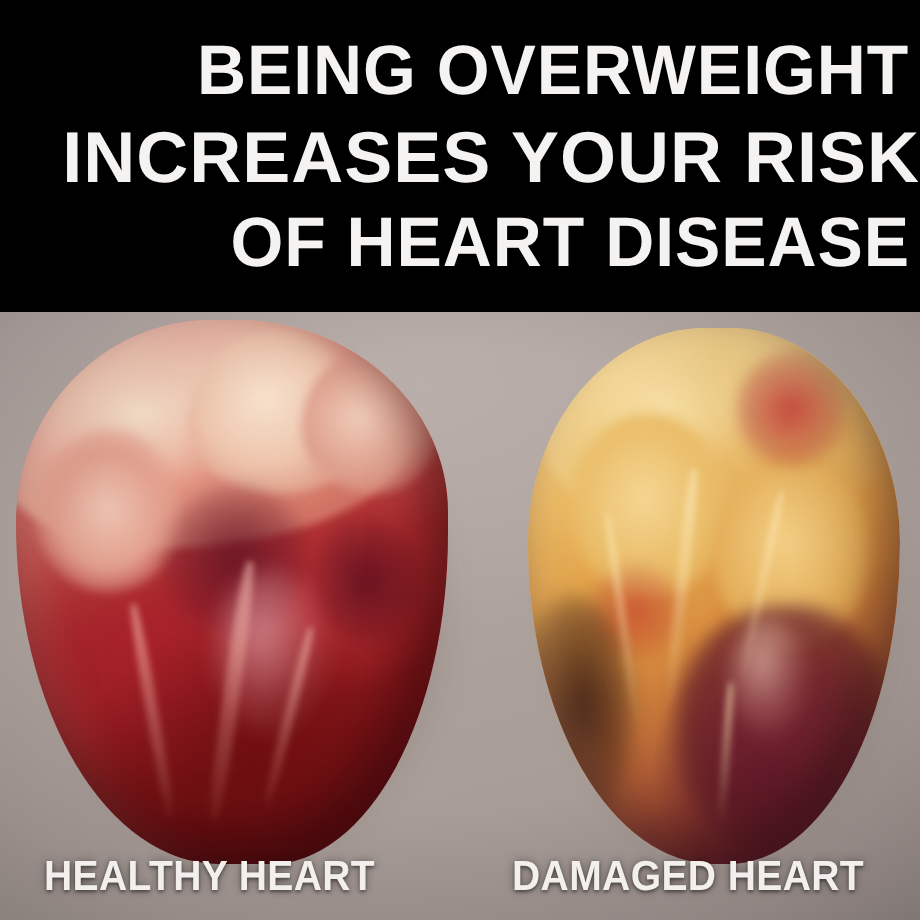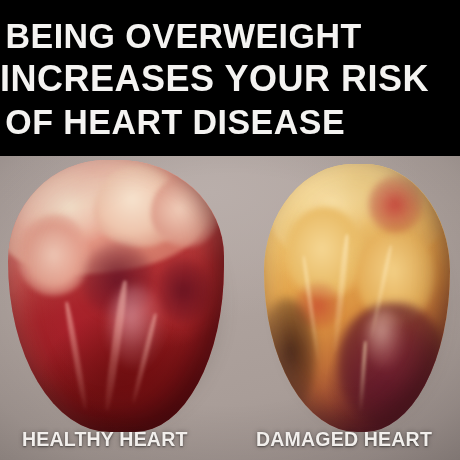--- a/index.html
+++ b/index.html
@@ -19,21 +19,21 @@
 
   
   .banner {
     position: absolute;
     left: 0; top: 0;
     width: 460px;
     height: 156px;
     background: #000000;
     display: flex;
     flex-direction: column;
-    align-items: flex-start;
+    align-items: flex-end;
     justify-content: center;
     z-index: 5;
   }
   .hl {
     color: #f4f3f1;
     font-weight: bold;
     font-size: 35px;
     line-height: 43px;
     letter-spacing: 0.5px;
     white-space: nowrap;

